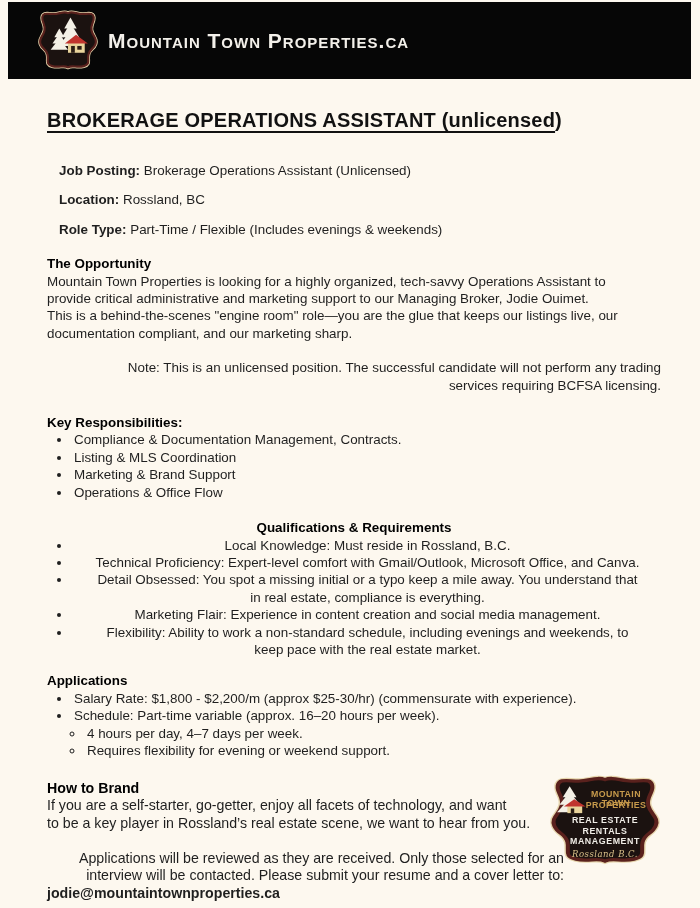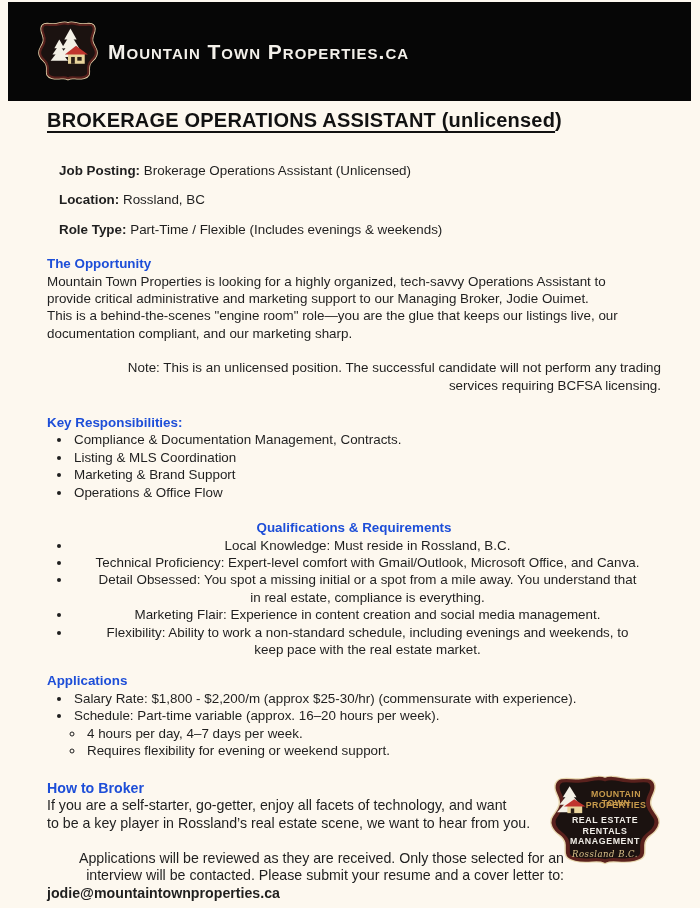--- a/index.html
+++ b/index.html
@@ -1,35 +1,35 @@
 <!DOCTYPE html>
 <html><head>
 <meta charset="utf-8">
 <style>
   html,body{margin:0;padding:0;background:#fdf8ef;}
   .page{position:relative;width:700px;height:908px;background:#fdf8ef;
         font-family:"Liberation Sans",sans-serif;color:#1f1f1f;overflow:hidden;}
 
   
-  .topbar{position:absolute;top:2px;left:8px;width:683px;height:99px;background:#060606;
+  .topbar{position:absolute;top:2px;left:8px;width:683px;height:77px;background:#060606;
           display:flex;align-items:center;}
   .logo-svg{width:62px;height:62px;margin-left:29px;flex:none;}
   .brand{margin-left:9px;font-variant:small-caps;font-weight:600;font-size:21px;
          letter-spacing:1px;color:#f3f0ea;white-space:nowrap;}
 
   
   .content{position:absolute;left:47px;top:107px;width:614px;
            font-size:13.4px;line-height:17.4px;}
   .title{margin:0;font-size:20px;line-height:26px;font-weight:700;
          letter-spacing:0.2px;color:#121212;}
   .title .u{text-decoration:underline;text-decoration-thickness:2px;text-underline-offset:4px;}
   .meta{margin-top:29px;}
   .meta p{margin:12px;}
   .lbl{font-weight:700;}
-  h2{font-size:13.4px;line-height:17.4px;font-weight:700;margin:0;color:#1d4ed8;}
+  h2{font-size:13.4px;line-height:17.4px;font-weight:700;margin:0;color:#000000;}
   .sec{margin-top:17px;}
   .sec p{margin:0;white-space:pre-line;}
   .gap-p{margin-top:17px !important;text-align:right;}
   ul{margin:0;padding-left:25px;list-style:disc;}
   li{white-space:pre-line;padding-left:2px;}
   ul.sub{list-style:circle;padding-left:38px;}
   #sec-resp{margin-top:20px;}
   #sec-qual{margin-top:18px;text-align:center;}
   #sec-comp{margin-top:14px;}
   #sec-apply{margin-top:20px;font-size:14.2px;line-height:17.6px;}
@@ -107,42 +107,42 @@
         <li>Marketing &amp; Brand Support</li>
         <li>Operations &amp; Office Flow</li>
       </ul>
     </section>
 
     <section class="sec" id="sec-qual">
       <h2>Qualifications &amp; Requirements</h2>
       <ul class="main">
         <li>Local Knowledge: Must reside in Rossland, B.C.</li>
         <li>Technical Proficiency: Expert-level comfort with Gmail/Outlook, Microsoft Office, and Canva.</li>
-        <li>Detail Obsessed: You spot a missing initial or a spot from a mile away. You understand that
+        <li>Detail Obsessed: You spot a missing initial or a typo keep a mile away. You understand that
 in real estate, compliance is everything.</li>
         <li>Marketing Flair: Experience in content creation and social media management.</li>
         <li>Flexibility: Ability to work a non-standard schedule, including evenings and weekends, to
 keep pace with the real estate market.</li>
       </ul>
     </section>
 
     <section class="sec" id="sec-comp">
       <h2>Applications</h2>
       <ul class="main">
         <li>Salary Rate: $1,800 - $2,200/m (approx $25-30/hr) (commensurate with experience).</li>
         <li>Schedule: Part-time variable (approx. 16–20 hours per week).</li>
       </ul>
       <ul class="sub">
         <li>4 hours per day, 4–7 days per week.</li>
         <li>Requires flexibility for evening or weekend support.</li>
       </ul>
     </section>
 
     <section class="sec" id="sec-apply">
-      <h2>How to Broker</h2>
+      <h2>How to Brand</h2>
       <p>If you are a self-starter, go-getter, enjoy all facets of technology, and want
 to be a key player in Rossland’s real estate scene, we want to hear from you.</p>
       <p class="gap-p">Applications will be reviewed as they are received. Only those selected for an
 interview will be contacted. Please submit your resume and a cover letter to:</p>
       <p class="email">jodie@mountaintownproperties.ca</p>
     </section>
   </main>
 
   <div class="fbadge">
     <svg viewBox="0 0 100 100" preserveAspectRatio="none">

